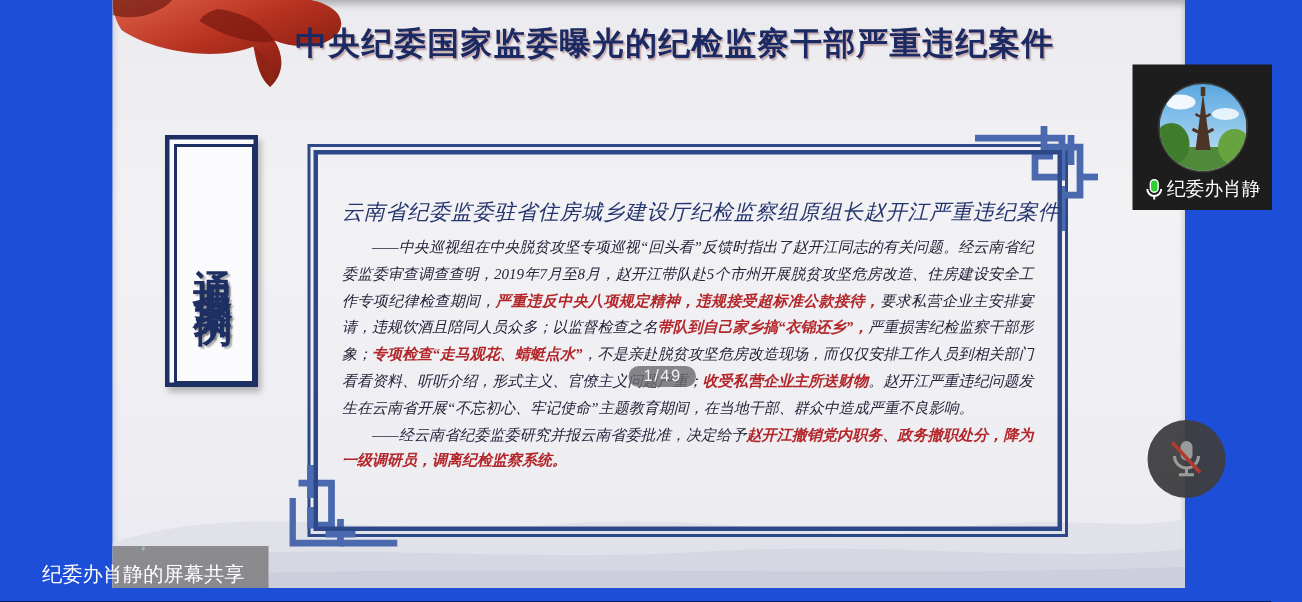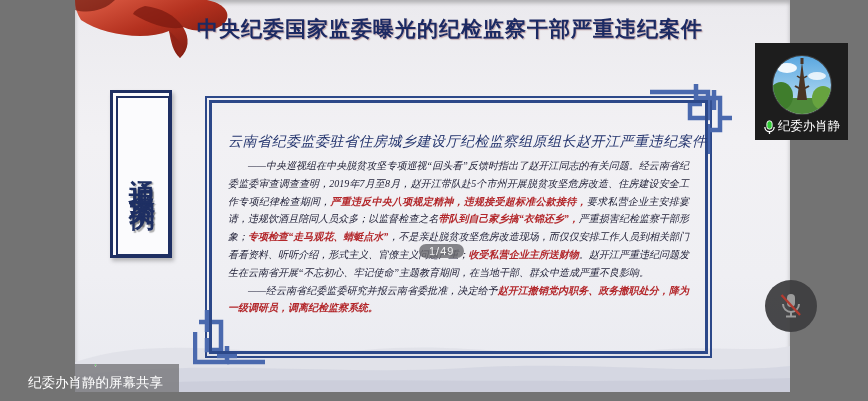--- a/index.html
+++ b/index.html
@@ -1,16 +1,16 @@
 <!DOCTYPE html>
 <html><head>
 <meta charset="utf-8">
 <style>
   html,body{margin:0;padding:0;background:#000;}
-  .stage{position:relative;width:868px;height:401px;background:#737373;overflow:hidden;
+  .stage{position:relative;width:868px;height:401px;background:#1d4ed8;overflow:hidden;
          font-family:"Liberation Sans",sans-serif;}
   
   .slide{position:absolute;left:75px;top:0;width:715px;height:392px;
          background:linear-gradient(180deg,#ebeaee 0%,#f2f1f4 35%,#efeff3 70%,#e9eaf0 100%);
          box-shadow:inset 0 3px 4px rgba(0,0,0,.25);}
   .mountains{position:absolute;left:0;bottom:0;width:715px;height:90px;}
   .flag{position:absolute;left:0;top:0;width:168px;height:64px;}
   .slide-title{position:absolute;left:70px;top:15px;width:610px;text-align:center;
          font-size:21px;font-weight:bold;color:#1c2a63;letter-spacing:1px;
          text-shadow:1px 1px 1px rgba(120,40,40,.35);}
@@ -39,21 +39,21 @@
          text-align:justify;text-indent:2em;margin:0;}
   .case-para .red{color:#b3272b;font-weight:bold;}
   
   .page-pill{position:absolute;left:344px;top:244px;background:rgba(105,105,110,.8);
          color:#f2f2f2;font-size:11px;padding:1px 10px;border-radius:9px;letter-spacing:1px;}
   
   .tile{position:absolute;left:755px;top:43px;width:93px;height:97px;background:#1d1d1d;
          display:flex;flex-direction:column;align-items:center;}
   .avatar{margin-top:13px;width:58px;height:58px;border-radius:50%;overflow:hidden;
          box-shadow:0 0 0 1px rgba(255,255,255,.15);}
-  .tile-name-row{margin-top:4px;display:flex;align-items:flex-end;gap:2px;
+  .tile-name-row{margin-top:4px;display:flex;align-items:center;gap:2px;
          color:#fff;font-size:12.5px;white-space:nowrap;}
   .mute-btn{position:absolute;left:765px;top:280px;width:52px;height:52px;border-radius:50%;
          background:rgba(62,62,64,.95);display:flex;align-items:center;justify-content:center;}
   .share-pill{position:absolute;left:75px;top:364px;width:104px;height:28px;
          background:rgba(125,125,128,.85);}
   .share-row{position:absolute;left:28px;top:364px;height:28px;display:flex;
          align-items:center;gap:7px;color:#fff;font-size:13.5px;white-space:nowrap;flex-direction:column;}
 </style>
 </head>
 <body>

